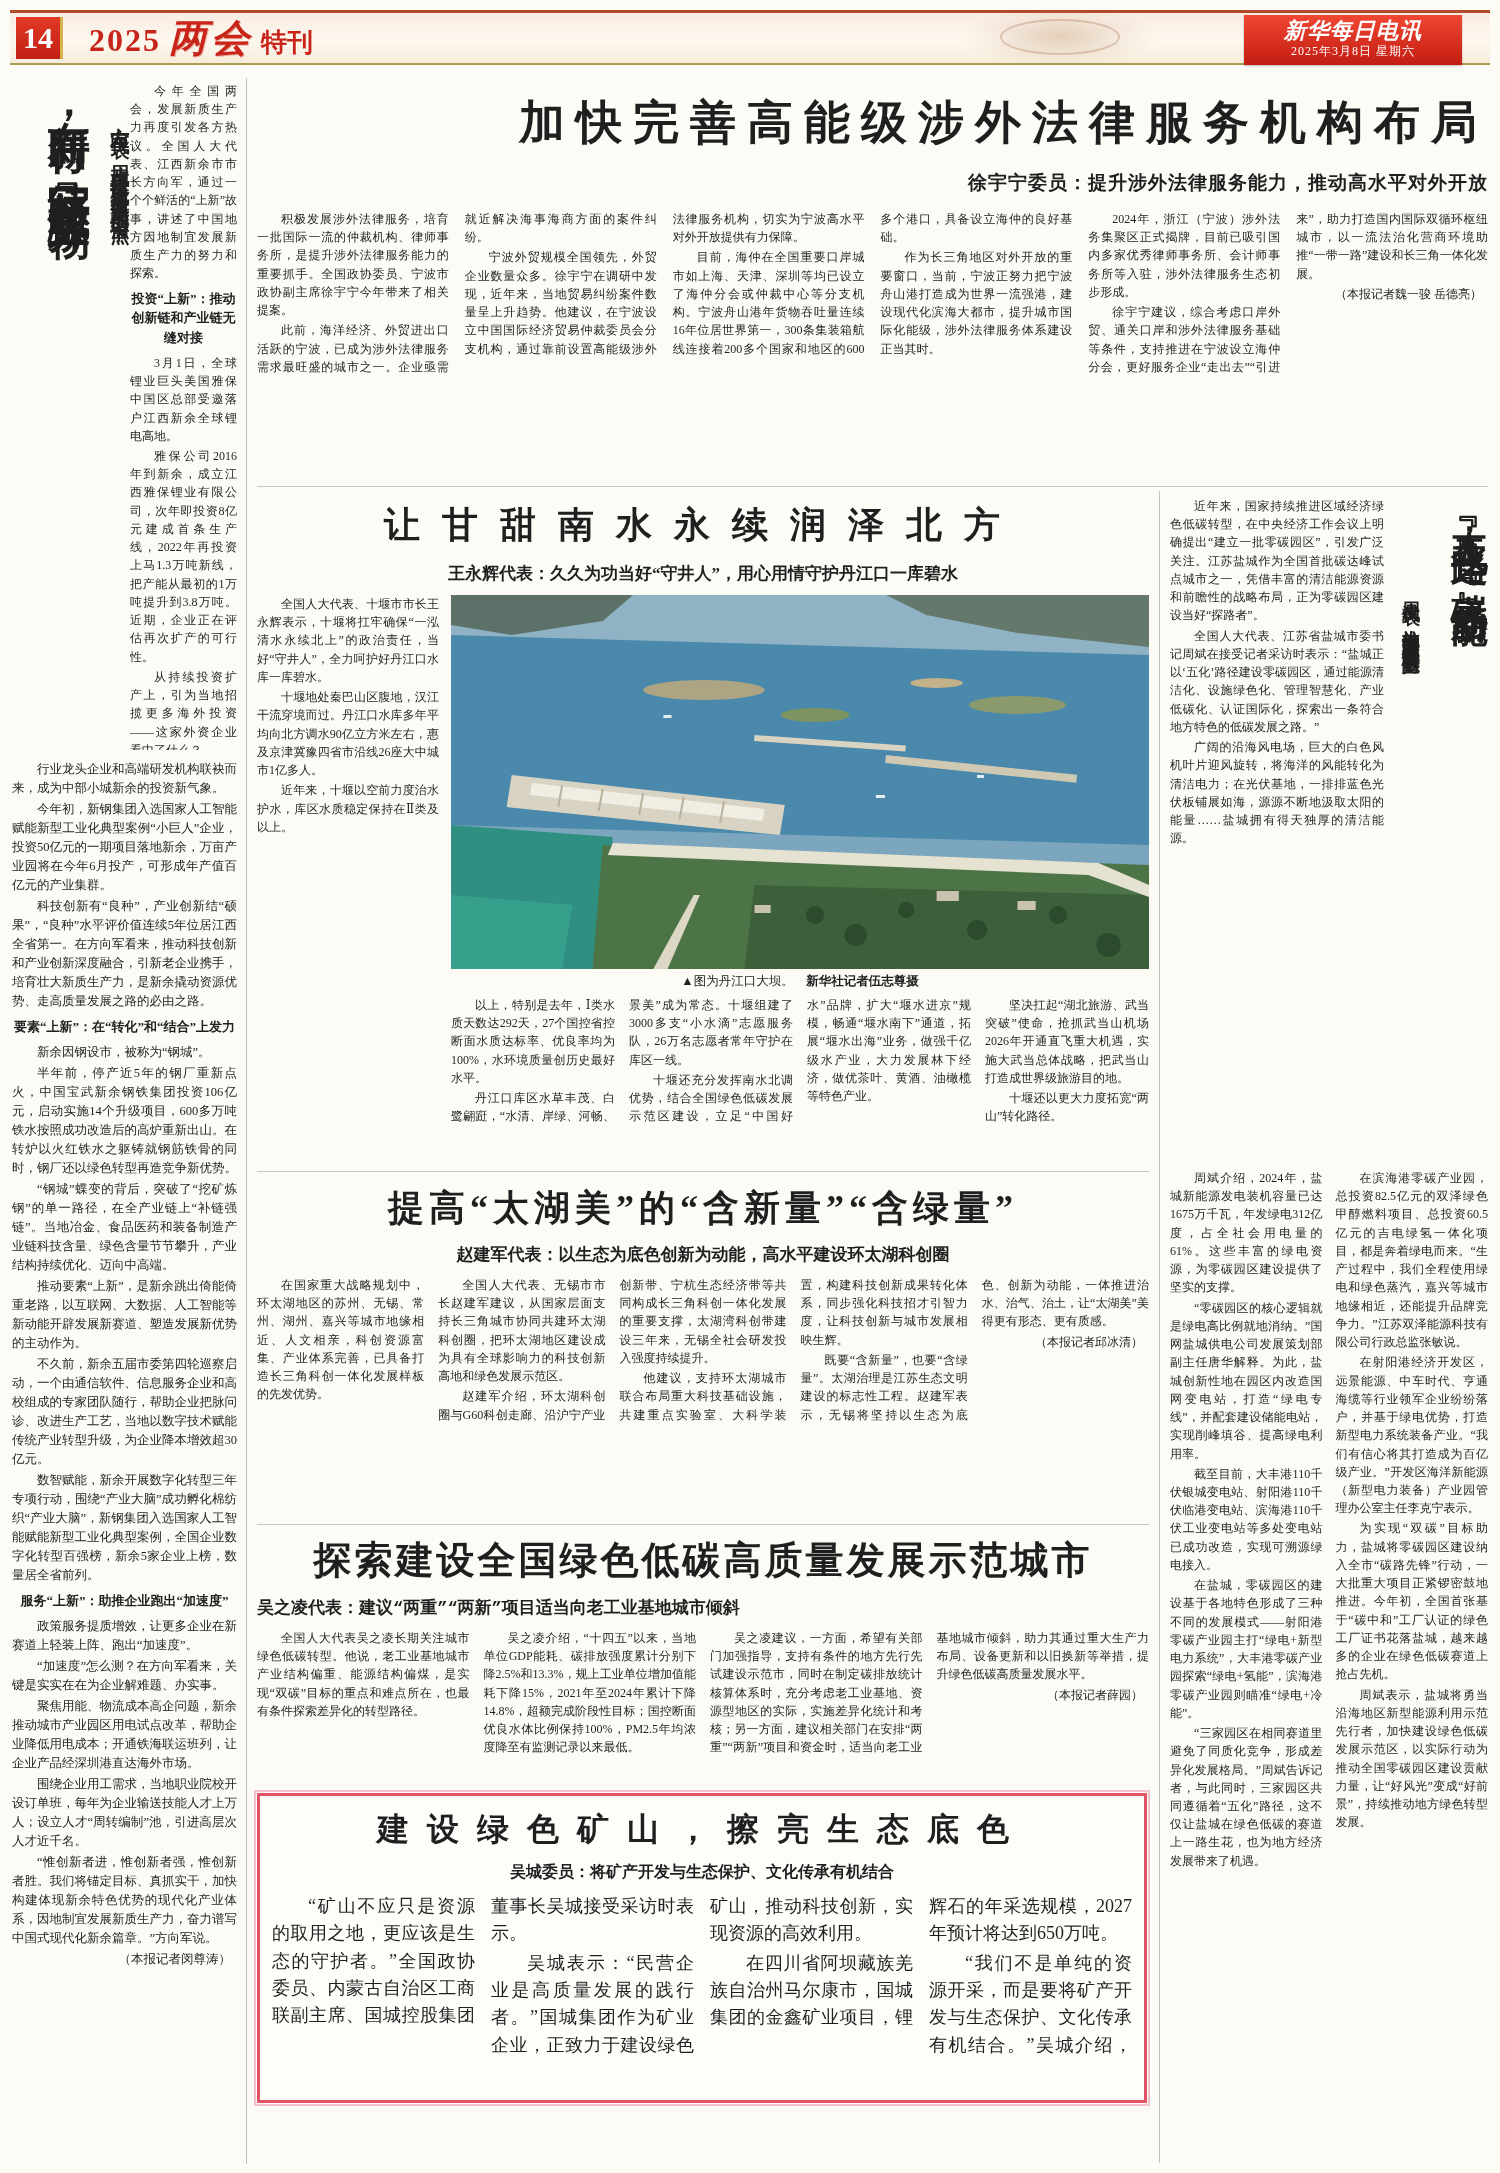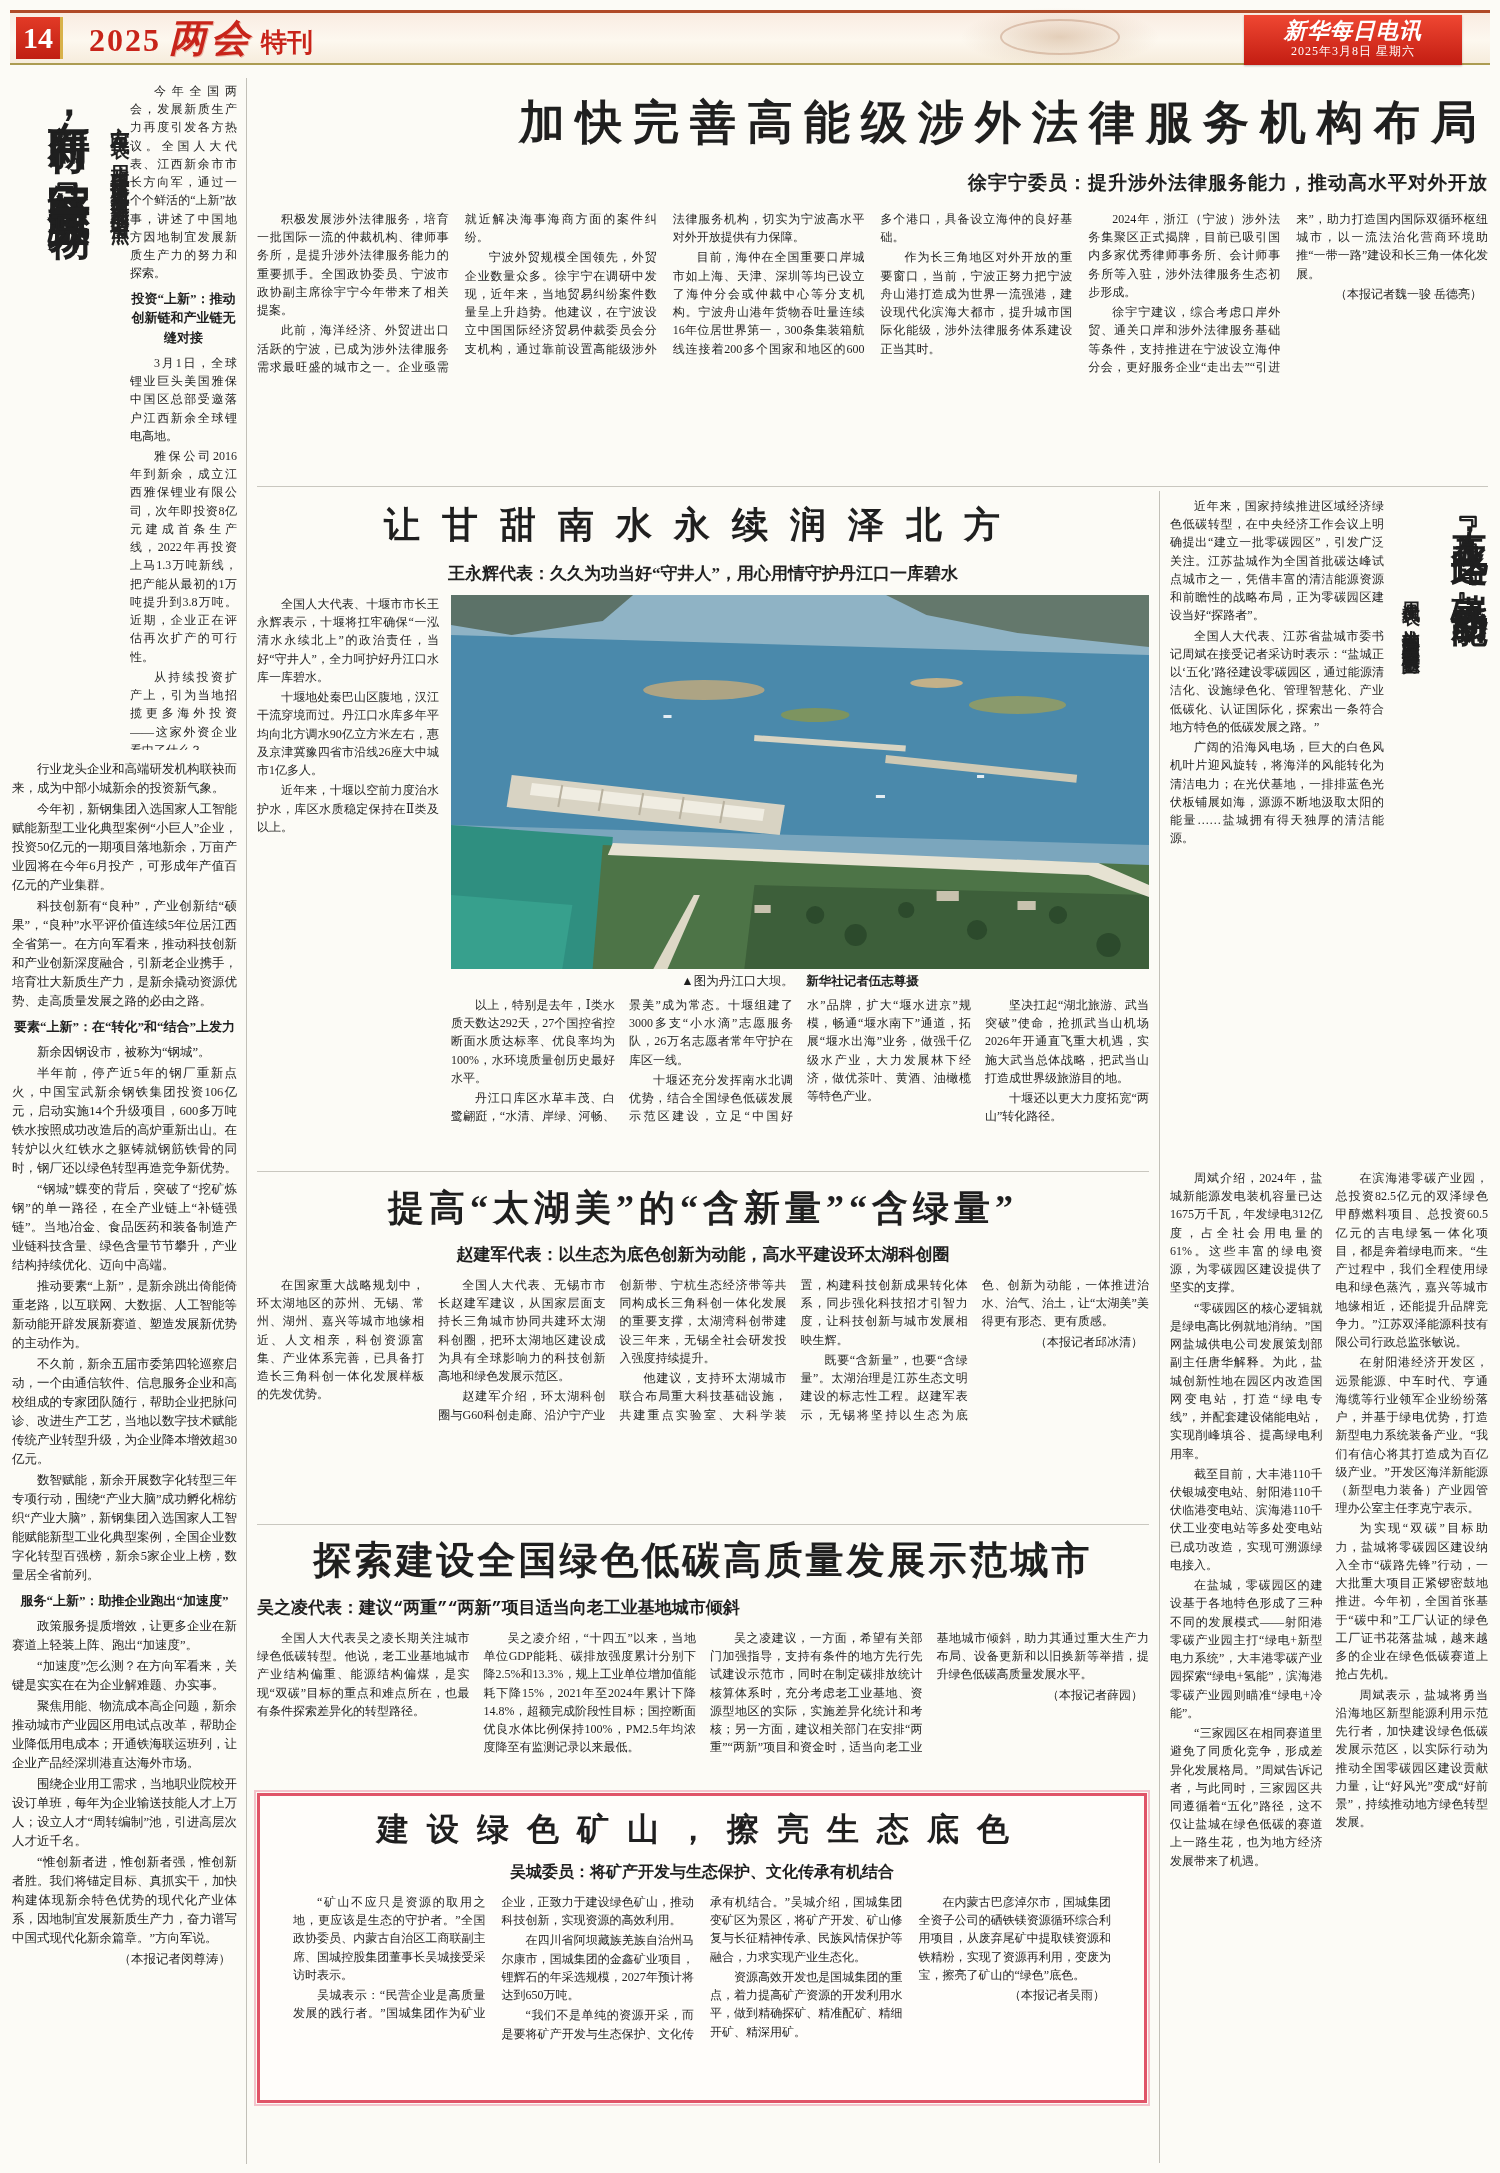--- a/index.html
+++ b/index.html
@@ -61,24 +61,24 @@
   .t-head{text-align:center;font-size:36px;font-weight:bold;letter-spacing:5px;margin-top:8px;white-space:nowrap;}
   .t-sub{text-align:center;font-size:17px;font-weight:bold;margin-top:10px;}
   .t-body{margin-top:10px;height:238px;column-count:5;column-gap:14px;font-size:12px;overflow:hidden;}
   
   .lcc{height:258px;overflow:hidden;}
   .l-head{text-align:center;font-size:38px;font-weight:bold;letter-spacing:3px;margin-top:6px;white-space:nowrap;}
   .l-sub{text-align:left;font-size:17px;font-weight:bold;margin-top:10px;font-family:Liberation Mono, monospace;}
   .l-body{margin-top:10px;height:140px;column-count:4;column-gap:14px;font-size:12px;overflow:hidden;}
   
   .redbox{height:292px;border:3px solid #e05468;outline:2px solid #f4c3cb;outline-offset:1px;
-          margin:6px 2px 0 0;padding:6px 33px;overflow:hidden;background:#fffdfa;}
+          margin:6px 2px 0 0;padding:6px 12px;overflow:hidden;background:#fffdfa;}
   .r-head{text-align:center;font-size:32px;font-weight:bold;letter-spacing:18px;margin-top:6px;white-space:nowrap;}
   .r-sub{text-align:center;font-size:16px;font-weight:bold;margin-top:10px;}
-  .r-body{margin-top:10px;height:182px;column-count:4;column-gap:16px;font-size:12px;overflow:hidden;}
+  .r-body{margin-top:10px;height:182px;column-count:4;column-gap:16px;font-size:18px;overflow:hidden;}
   
   .center-col{width:892px;padding-right:10px;border-right:1px solid #c2c0b8;display:flex;flex-direction:column;}
   .right-rail{width:318px;padding-left:10px;}
   .rr-top{display:flex;height:664px;overflow:hidden;}
   .rr-topbody{flex:1;overflow:hidden;font-size:12px;padding-top:6px;}
   .rr-vsub{writing-mode:vertical-rl;text-orientation:upright;font-size:18px;font-weight:bold;width:36px;
            letter-spacing:2px;padding-top:96px;line-height:1.1;}
   .rr-vhead{writing-mode:vertical-rl;text-orientation:upright;font-size:37px;font-weight:bold;width:68px;
            line-height:1.05;letter-spacing:3px;padding-top:10px;}
   .rr-rest{margin-top:14px;height:1386px;column-count:2;column-gap:13px;font-size:12px;overflow:hidden;}

